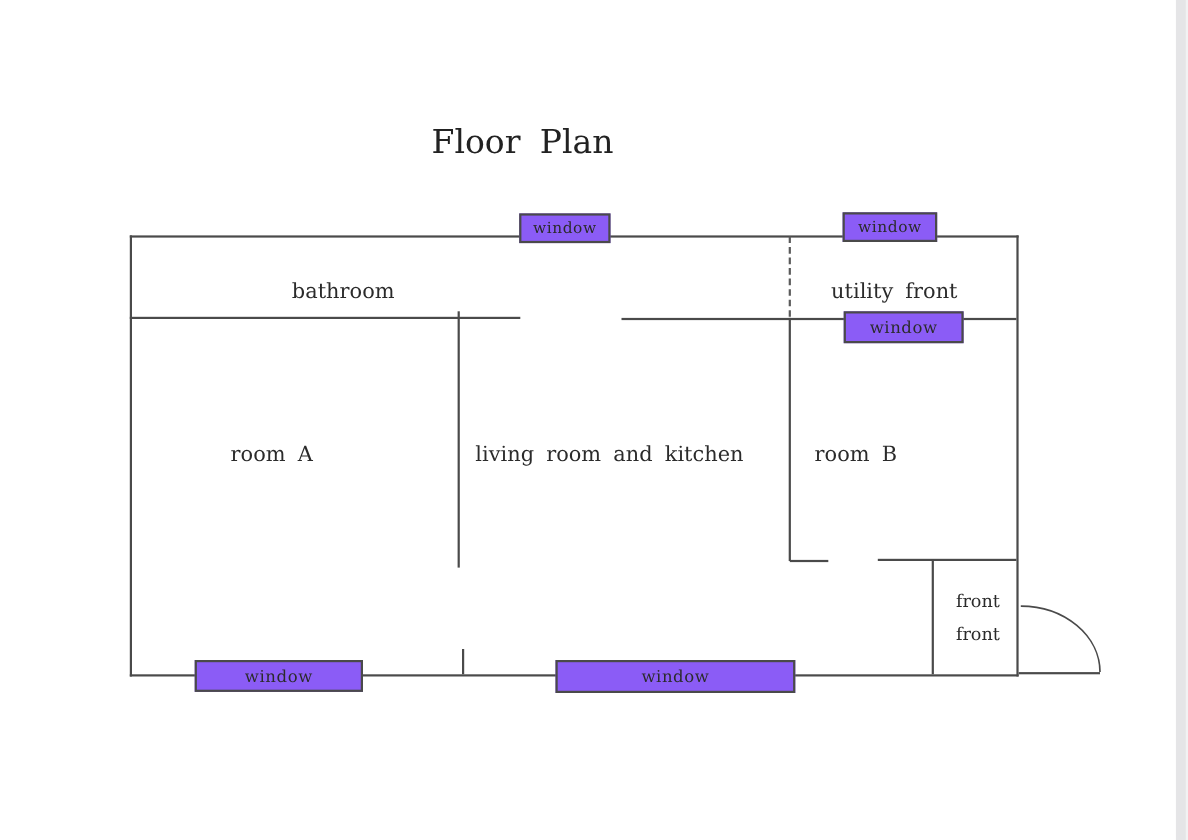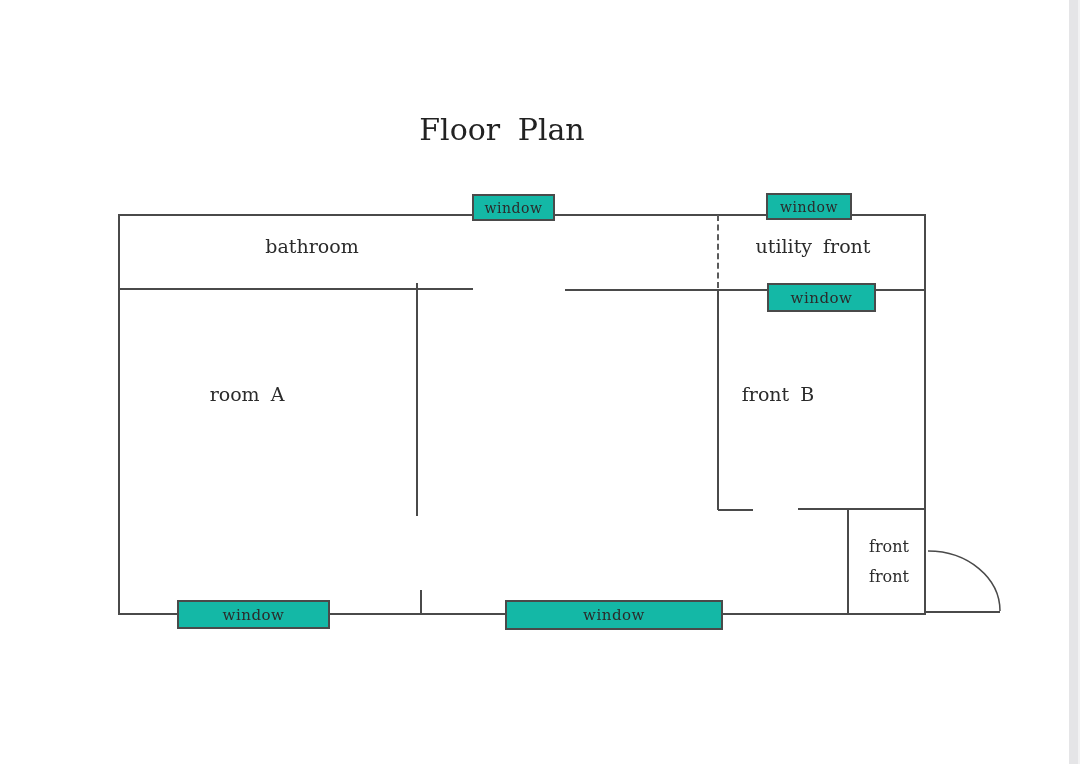--- a/index.html
+++ b/index.html
@@ -16,37 +16,38 @@
   .wall-h { height: 2px; }
   .wall-v { width: 2px; }
   .wall-dashed {
     position: absolute;
     width: 0;
     border-left: 2px dashed #5a5a5a;
     background: none;
   }
   .window-box {
     position: absolute;
-    background: #14b8a6;
+    background: #8b5cf6;
     border: 2px solid #4a4a4a;
     display: flex;
     align-items: center;
     justify-content: center;
     font-size: 15px;
     letter-spacing: 0.5px;
     color: #2b2b2b;
     box-sizing: border-box;
   }
   .room-label {
     position: absolute;
     transform: translateX(-50%);
     white-space: nowrap;
     font-size: 19px;
     word-spacing: 5px;
     color: #2b2b2b;
+    margin-top: 19px;
   }
   .title {
     position: absolute;
     transform: translateX(-50%);
     font-size: 30px;
     word-spacing: 8px;
     white-space: nowrap;
     color: #222222;
   }
   .front-door-label {
@@ -64,21 +65,21 @@
     background: #e5e5e7;
     border-right: 2px solid #f2f2f3;
   }
   svg { position: absolute; overflow: visible; }
 </style>
 </head>
 <body>
 
 <div id="canvas">
 
-  <div class="title" style="left:502px; top:112px;">Floor Plan</div>
+  <div class="title" style="left:475px; top:112px;">Floor Plan</div>
 
   <div class="wall wall-h" style="left:118px; top:214px; width:808px;"></div>
   <div class="wall wall-h" style="left:118px; top:613px; width:808px;"></div>
   <div class="wall wall-v" style="left:118px; top:214px; height:401px;"></div>
   <div class="wall wall-v" style="left:924px; top:214px; height:401px;"></div>
 
   <div class="wall wall-h" style="left:118px; top:288px; width:355px;"></div>
   <div class="wall wall-h" style="left:565px; top:289px; width:359px;"></div>
 
   <div class="wall wall-v" style="left:416px; top:283px; height:233px; width:1.5px;"></div>
@@ -109,21 +110,22 @@
   <div class="window-box" style="left:177px; top:600px; width:153px; height:29px;">
     <span>window</span>
   </div>
   <div class="window-box" style="left:505px; top:600px; width:218px; height:30px;">
     <span>window</span>
   </div>
 
   <div class="room-label" style="left:312px; top:235px;">bathroom</div>
   <div class="room-label" style="left:813px; top:235px;">utility front</div>
   <div class="room-label" style="left:247px; top:383px;text-align:right;">room A</div>
-  <div class="room-label" style="left:778px; top:383px;">front B</div>
+  <div class="room-label" style="left:554px; top:383px;">living room and kitchen</div>
+  <div class="room-label" style="left:778px; top:383px;">room B</div>
 
   <div class="front-door-label" style="left:889px; top:532px;">
     <div>front</div>
     <div>front</div>
   </div>
 
   <div class="edge-strip"></div>
 
 </div>
 

